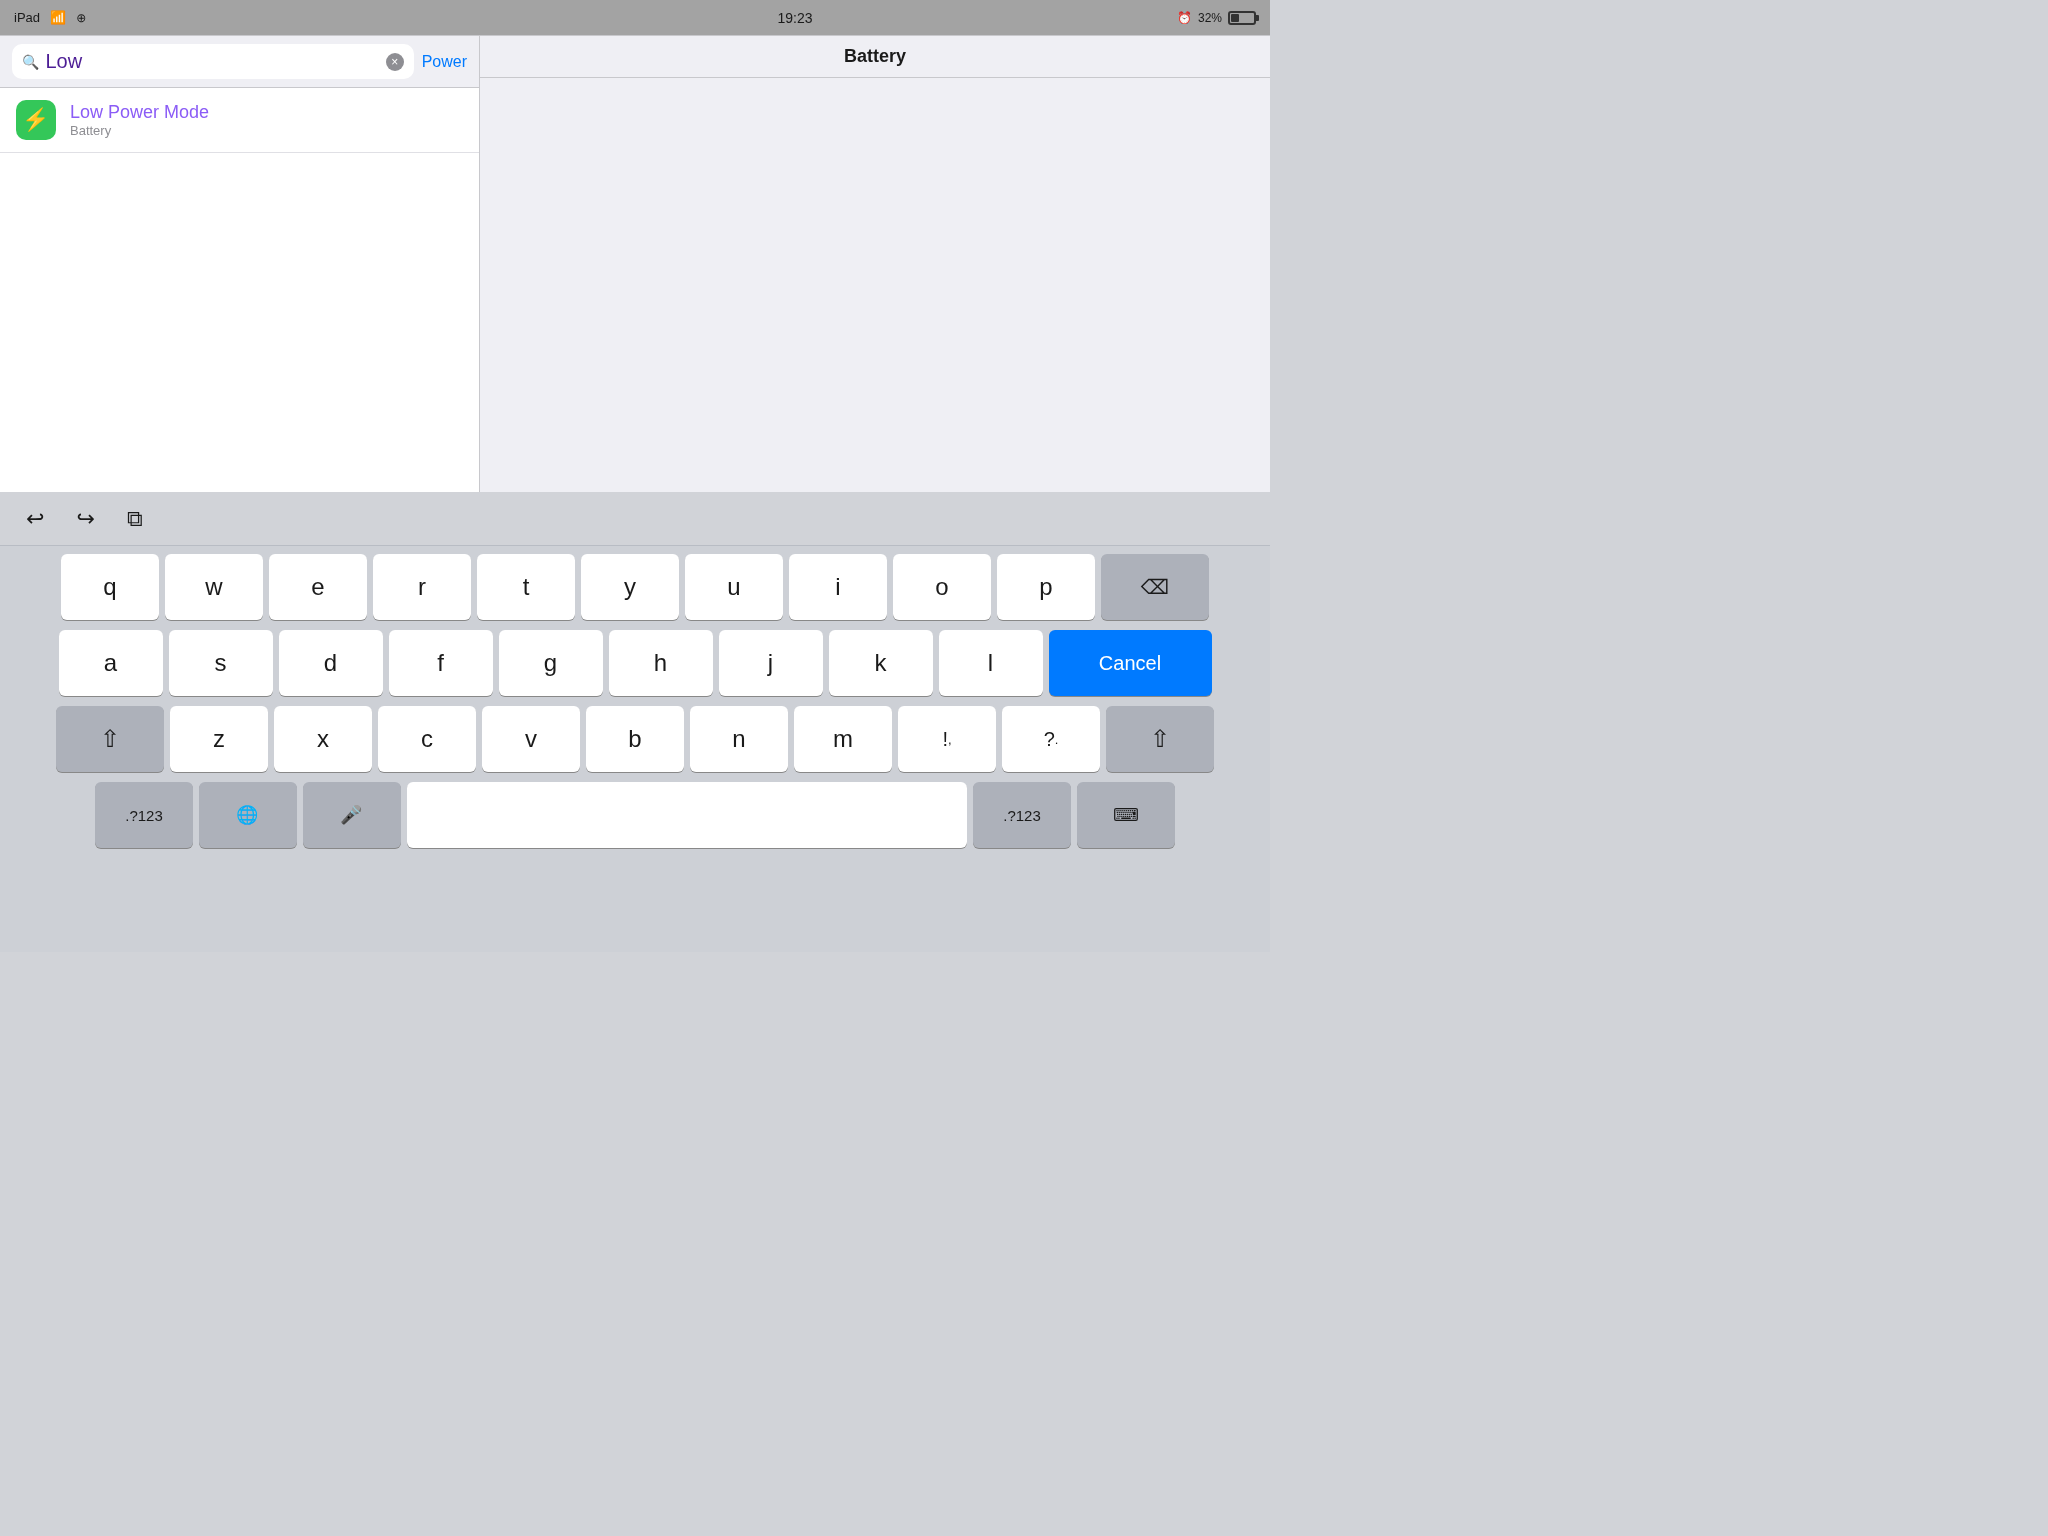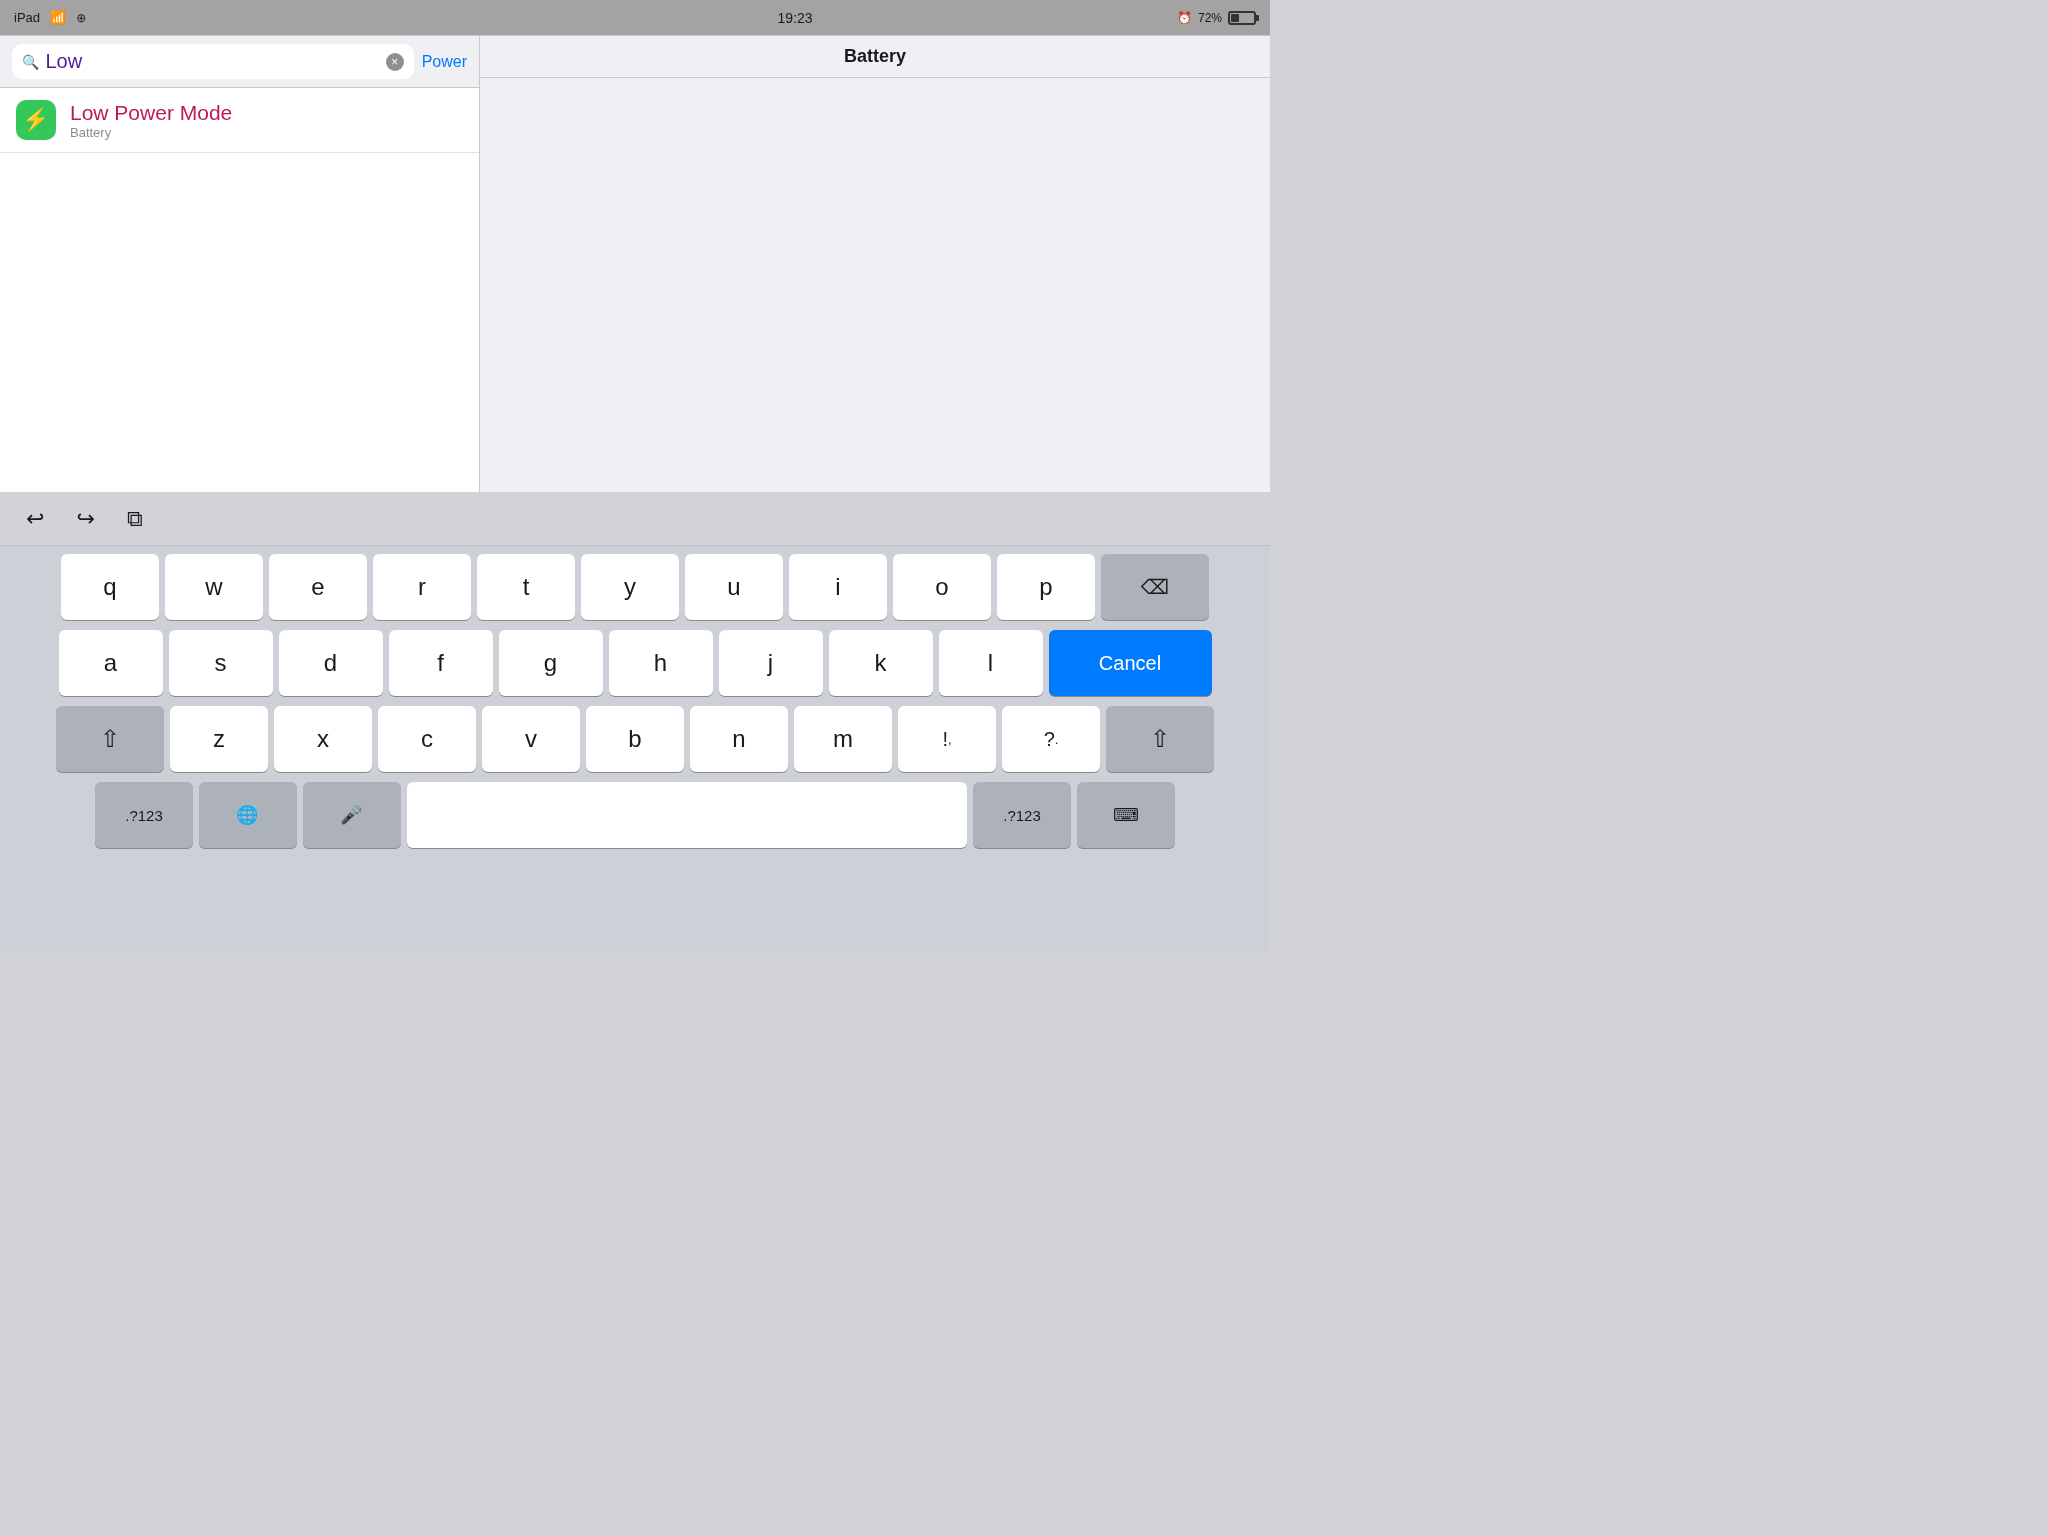--- a/index.html
+++ b/index.html
@@ -167,22 +167,22 @@
       align-items: center;
       justify-content: center;
       color: white;
       font-size: 22px;
     }
     .result-text {
       display: flex;
       flex-direction: column;
     }
     .result-title {
-      font-size: 21px;
-      color: #be185d;
+      font-size: 18px;
+      color: #8b5cf6;
     }
     .result-subtitle {
       font-size: 13px;
       color: #8e8e93;
     }
 
     
     .settings-panel {
       flex: 1;
       background: #efeff4;
@@ -377,21 +377,21 @@
   <div class="status-bar-left">
     <span>iPad</span>
     <span>📶</span>
     <span style="font-size:12px;">⊕</span>
   </div>
   <div class="status-bar-center">
     <span>19:23</span>
   </div>
   <div class="status-bar-right">
     <span>⏰</span>
-    <span>72%</span>
+    <span>32%</span>
     <div class="battery-container">
       <div class="battery-icon">
         <div class="battery-fill"></div>
       </div>
     </div>
   </div>
 </div>
 
 <div class="main-content">
 

